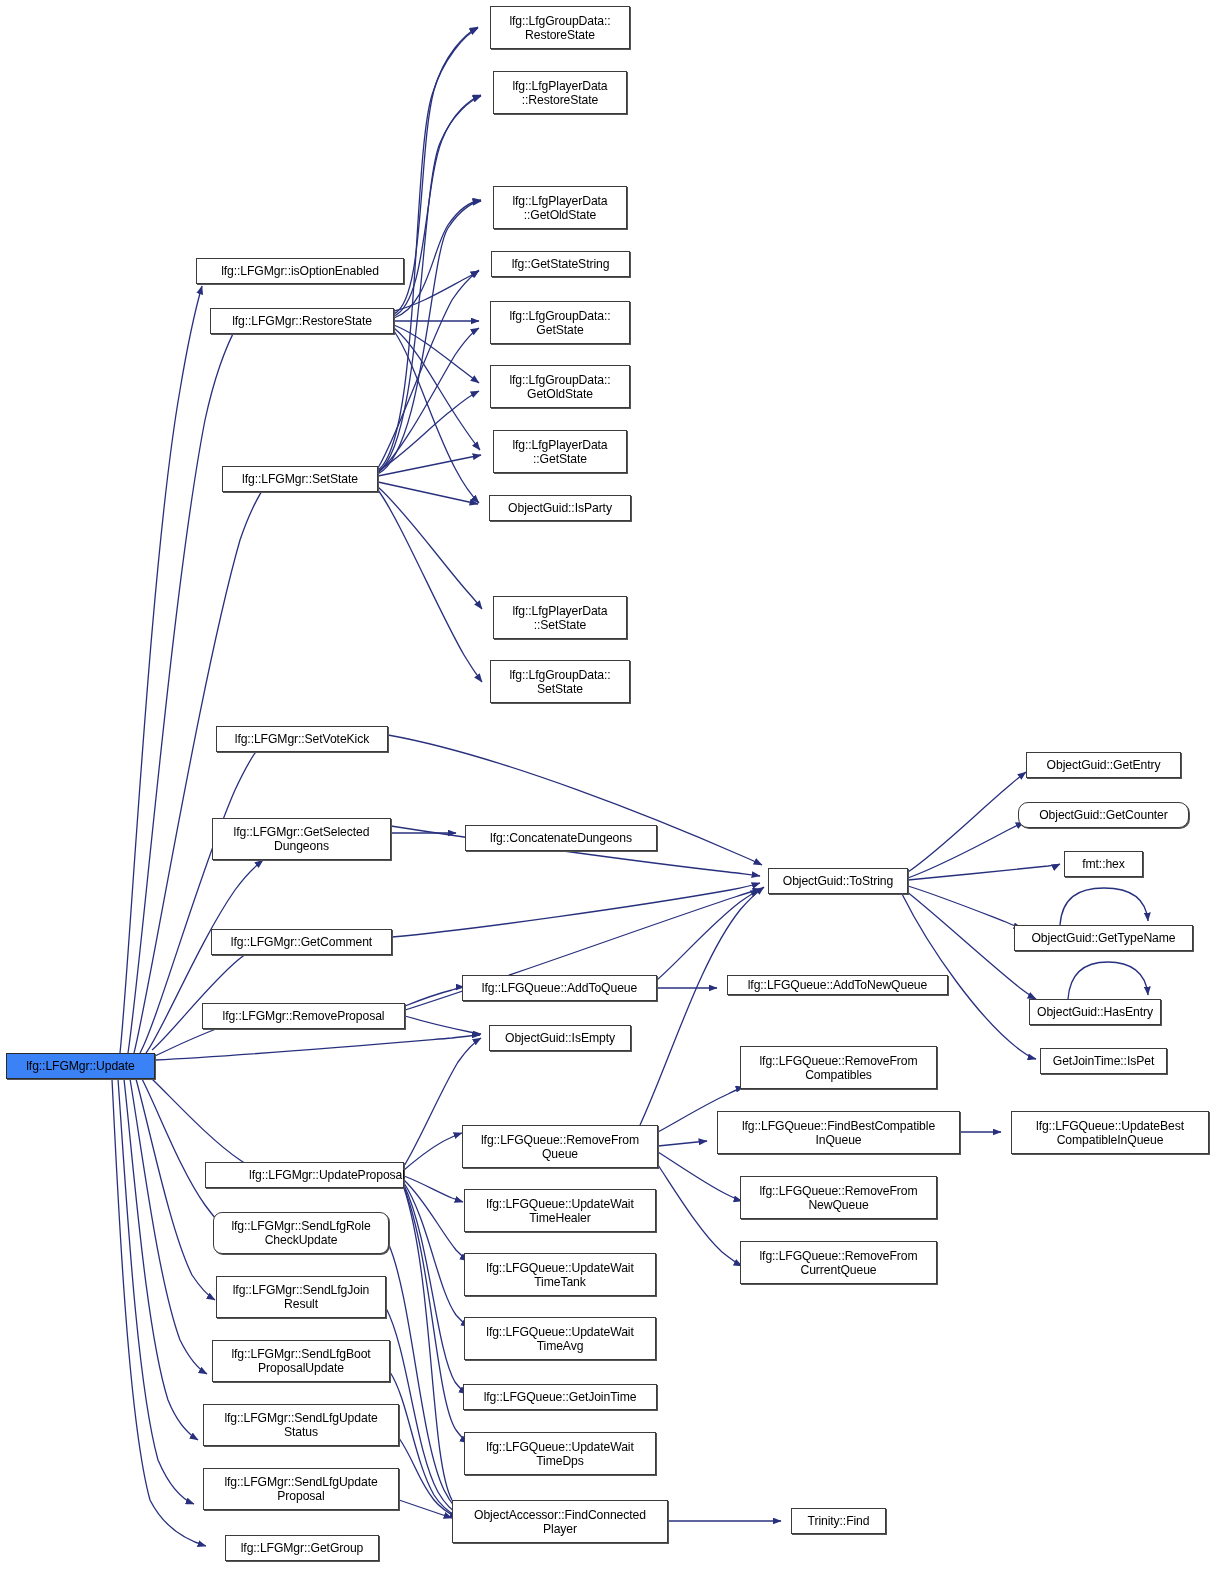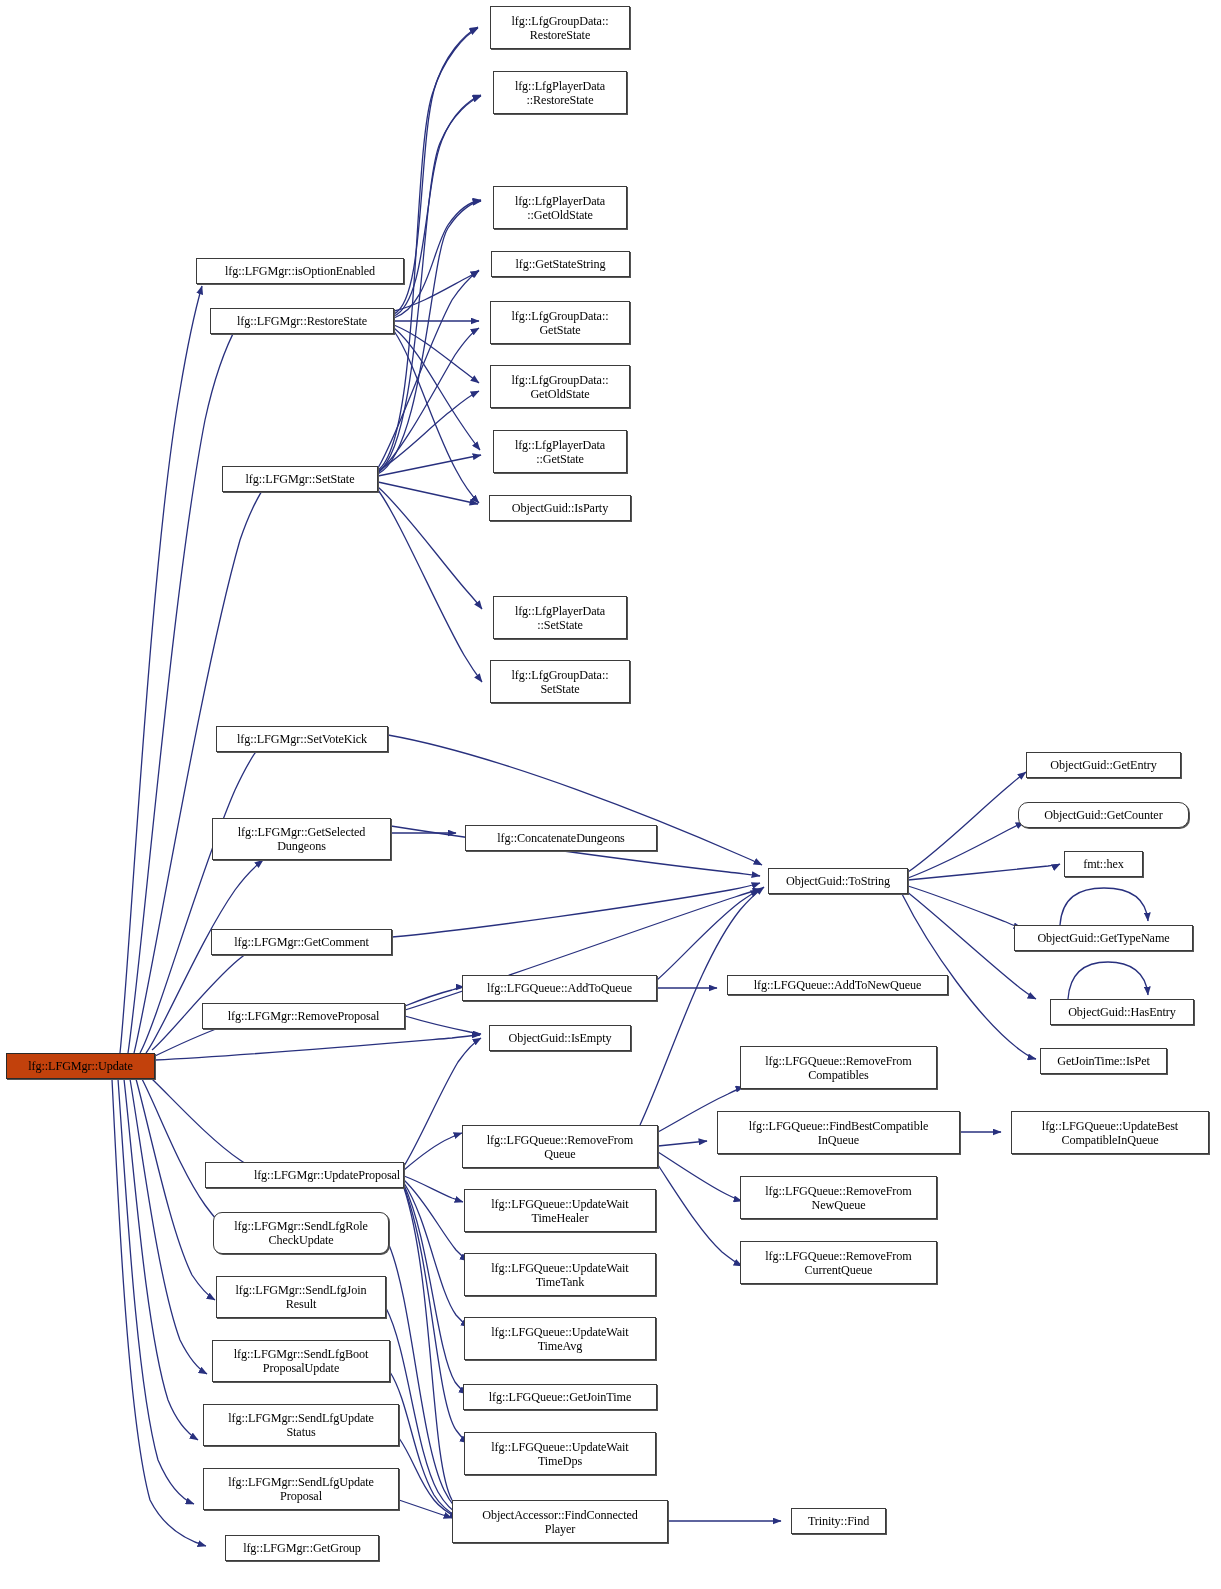--- a/index.html
+++ b/index.html
@@ -6,21 +6,21 @@
   html, body {
     margin: 0;
     padding: 0;
     background: #ffffff;
   }
   #canvas {
     position: relative;
     width: 1221px;
     height: 1589px;
     background: #ffffff;
-    font-family: Liberation Serif, serif;
+    font-family: Liberation Sans, sans-serif;
     overflow: hidden;
   }
   #edge-layer {
     position: absolute;
     left: 0;
     top: 0;
     width: 1221px;
     height: 1589px;
     pointer-events: none;
   }
@@ -39,21 +39,21 @@
     letter-spacing: -0.1px;
     white-space: pre-line;
     padding: 0 3px;
     cursor: default;
   }
   .node.thick {
     border: 1px solid #3b3b3b;
     box-shadow: 1px 1px 0 0 #555555;
   }
   .node.current {
-    background: #c2410c;
+    background: #3b82f6;
     border: 1px solid #2a2a2a;
     box-shadow: 1px 1px 0 0 #555555;
   }
 </style>
 </head>
 <body>
 
 <div id="canvas">
   <svg id="edge-layer" viewBox="0 0 1221 1589" xmlns="http://www.w3.org/2000/svg">
     <defs>
@@ -197,17 +197,17 @@
 InQueue</div>
     <div class="node thick" style="left: 740px; top: 1176px; width: 197px; height: 43px;">lfg::LFGQueue::RemoveFrom
 NewQueue</div>
     <div class="node thick" style="left: 740px; top: 1241px; width: 197px; height: 43px;">lfg::LFGQueue::RemoveFrom
 CurrentQueue</div>
     <div class="node thick" style="left: 791px; top: 1508px; width: 95px; height: 26px;">Trinity::Find</div>
     <div class="node thick" style="left: 1026px; top: 752px; width: 155px; height: 26px;">ObjectGuid::GetEntry</div>
     <div class="node thick" style="left: 1018px; top: 802px; width: 171px; height: 26px; border-radius: 10px;">ObjectGuid::GetCounter</div>
     <div class="node thick" style="left: 1064px; top: 851px; width: 79px; height: 26px;">fmt::hex</div>
     <div class="node thick" style="left: 1014px; top: 925px; width: 179px; height: 26px;">ObjectGuid::GetTypeName</div>
-    <div class="node thick" style="left: 1029px; top: 999px; width: 144px; height: 26px; margin-left: 21px;">ObjectGuid::HasEntry</div>
+    <div class="node thick" style="left: 1029px; top: 999px; width: 132px; height: 26px;">ObjectGuid::HasEntry</div>
     <div class="node thick" style="left: 1040px; top: 1048px; width: 127px; height: 26px;">GetJoinTime::IsPet</div>
     <div class="node thick" style="left: 1011px; top: 1111px; width: 198px; height: 43px;">lfg::LFGQueue::UpdateBest
 CompatibleInQueue</div>
   </div>
 
 </body></html>

